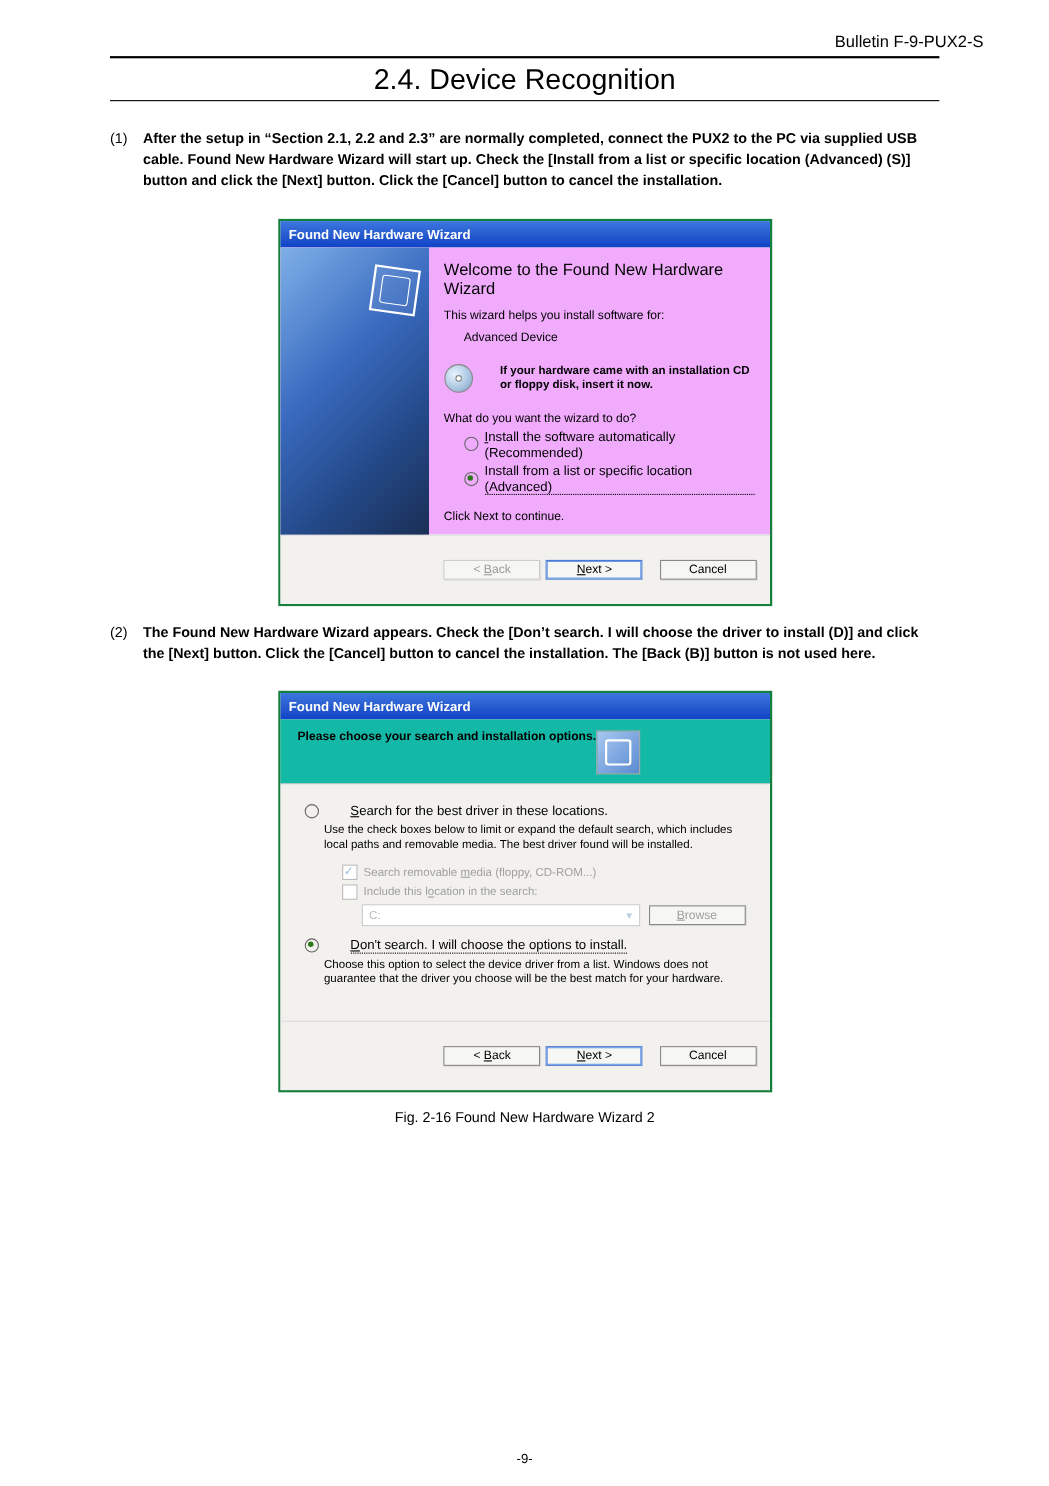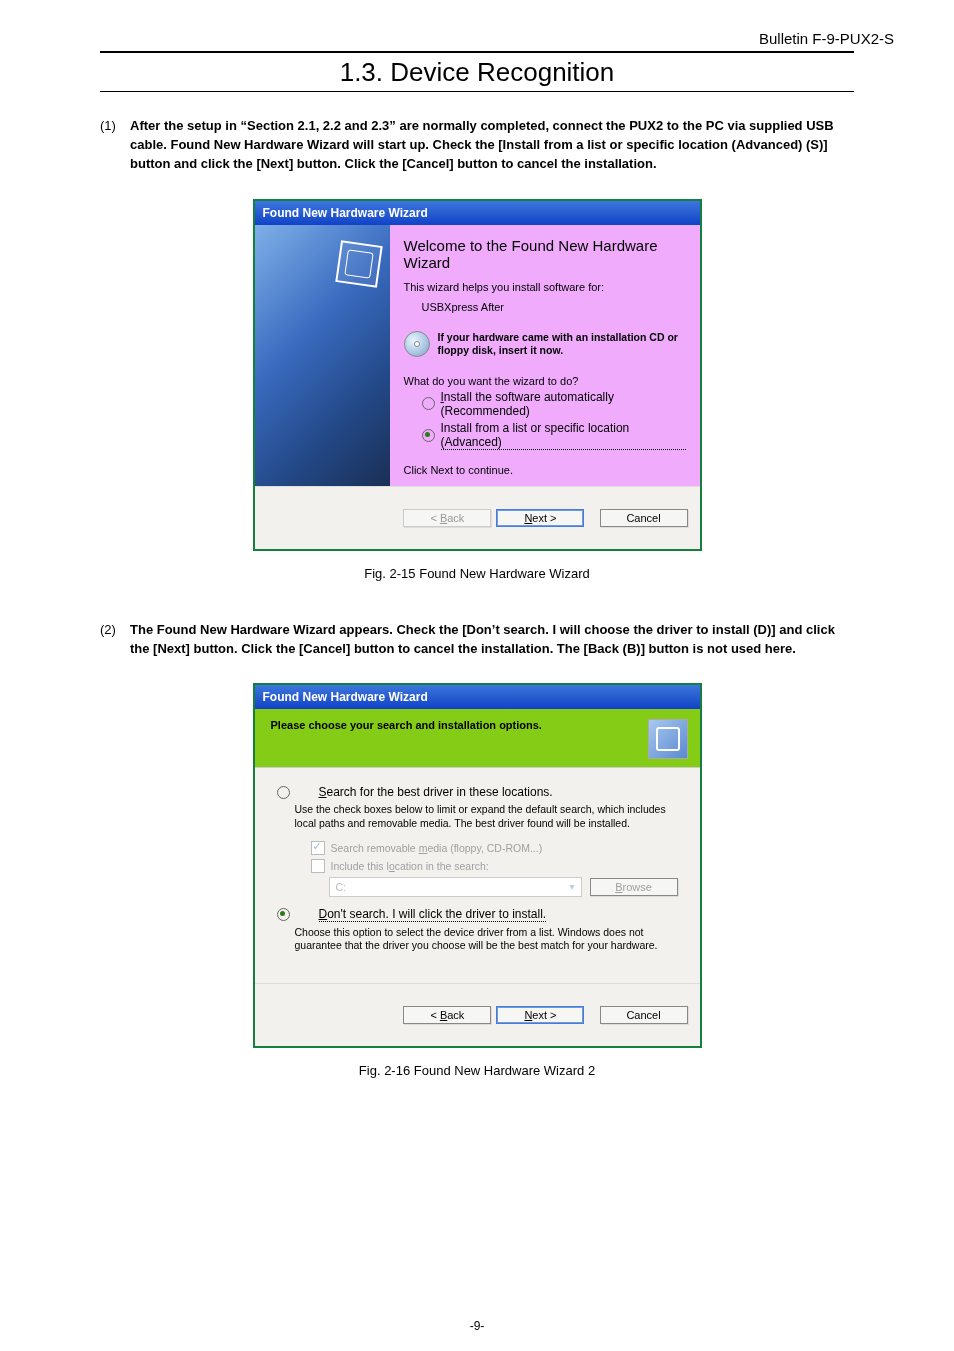--- a/index.html
+++ b/index.html
@@ -70,21 +70,21 @@
     transform: rotate(8deg);
   }
   .wiz-side-icon::after {
     content: ""; position: absolute; inset: 6px;
     border: 1px solid #fff; border-radius: 3px;
   }
   .wiz-main { flex: 1; padding: 12px 14px 10px 14px; }
   .wiz-heading { font-family: Arial; font-size: 15px; margin-bottom: 10px; }
   .wiz-sub { margin-bottom: 8px; }
   .wiz-indent { margin-left: 18px; margin-bottom: 14px; }
-  .cd-row { display: flex; align-items: center; margin: 18px 0 18px 0; }
+  .cd-row { display: flex; align-items: center; margin: 18px 0 18px 0; gap: 17px; }
   .cd-icon {
     width: 24px; height: 24px;
     border-radius: 50%;
     background: radial-gradient(circle at 35% 35%, #e8f4ff 0%, #a8c4e0 60%, #789bbc 100%);
     border: 1px solid #888; position: relative; flex-shrink: 0;
   }
   .cd-icon::after { content:""; position:absolute; top:9px; left:9px; width:4px; height:4px; border-radius:50%; background:#fff; border:1px solid #888; }
   .cd-text { font-weight: bold; margin-left: 8px; font-size: 10.5px; line-height: 1.25; }
   .radio-row { display: flex; align-items: center; margin: 3px 0 3px 18px; font-size: 12px; }
   .radio-row .r { width: 11px; height: 11px; border-radius: 50%; border: 1px solid #666; margin-right: 6px; position: relative; flex-shrink:0; }
@@ -98,21 +98,21 @@
     display: inline-block; min-width: 70px; text-align: center;
     border: 1px solid #888; background: #f6f6f4;
     padding: 2px 8px; margin-left: 2px; font-size: 11px;
     font-family: Tahoma, Arial; box-shadow: 1px 1px 0 rgba(0,0,0,0.08);
   }
   .btn.disabled { color: #999; border-color: #ccc; }
   .btn.accent { border: 1px solid #4a7bd0; box-shadow: 0 0 0 1px #6a9be8 inset; }
   .fig-caption { text-align: center; font-size: 13px; margin: 8px 0 40px 0; }
 
   
-  .wiz2-header { background:#84cc16; padding: 10px 12px 8px 16px; display:flex; justify-content:space-between; border-bottom:1px solid #ccc;}
+  .wiz2-header { background:#14b8a6; padding: 10px 12px 8px 16px; display:flex; border-bottom:1px solid #ccc;}
   .wiz2-header .txt { font-weight: bold; font-size: 11px; }
   .wiz2-icon {
     width: 38px; height: 38px;
     background: linear-gradient(135deg,#a8c8f0,#5a8ad0);
     border:1px solid #aaa; position:relative;
   }
   .wiz2-icon::after { content:""; position:absolute; inset:7px; border:2px solid #fff; border-radius:3px; }
   .wiz2-body { padding: 14px 22px 20px 22px; background:#f2f1ee; font-size: 10.5px; }
   .wiz2-body .radio-row { margin-left: 0; gap: 23px; }
   .wiz2-desc { margin: 4px 0 10px 18px; line-height: 1.3; }
@@ -125,37 +125,37 @@
   .browse { margin-left:8px; color:#a0a0a0; }
   .page-num { position:absolute; bottom:18px; left:0; right:0; text-align:center; font-size:12px; }
   .underline_ { text-decoration: underline; }
 </style>
 </head>
 <body>
 
 <div class="page">
   <div class="top-label">Bulletin F-9-PUX2-S</div>
 
-  <div class="double-rule">1.3. Device Recognition</div>
+  <div class="double-rule">2.4. Device Recognition</div>
 
   <div class="para item-row">
     <div class="item-num">(1)</div>
     <div class="item-text">After the setup in “Section 2.1, 2.2 and 2.3” are normally completed, connect the PUX2 to the PC via supplied USB cable. Found New Hardware Wizard will start up. Check the [Install from a list or specific location (Advanced) (S)] button and click the [Next] button. Click the [Cancel] button to cancel the installation.</div>
   </div>
 
   <div class="wizard">
     <div class="titlebar">Found New Hardware Wizard</div>
     <div class="wiz-body">
       <div class="wiz-side">
         <div class="wiz-side-icon"></div>
       </div>
       <div class="wiz-main">
         <div class="wiz-heading">Welcome to the Found New Hardware Wizard</div>
         <div class="wiz-sub">This wizard helps you install software for:</div>
-        <div class="wiz-indent">USBXpress After</div>
+        <div class="wiz-indent">Advanced Device</div>
         <div class="cd-row">
           <div class="cd-icon"></div>
           <div class="cd-text">If your hardware came with an installation CD or floppy disk, insert it now.</div>
         </div>
         <div>What do you want the wizard to do?</div>
         <div class="radio-row">
           <span class="r"></span>
           <span><span class="underline_">I</span><span>nstall the software automatically (Recommended)</span></span>
         </div>
         <div class="radio-row">
@@ -165,21 +165,20 @@
         <div style="margin-top:14px;">Click Next to continue.</div>
       </div>
     </div>
     <div class="wiz-footer">
       <span class="btn disabled"><span>&lt; </span><span class="underline_">B</span><span>ack</span></span>
       <span class="btn accent"><span class="underline_">N</span><span>ext &gt;</span></span>
       <span class="btn" style="margin-left:12px;">Cancel</span>
     </div>
   </div>
 
-  <div class="fig-caption">Fig. 2-15   Found New Hardware Wizard</div>
 
   <div class="para item-row">
     <div class="item-num">(2)</div>
     <div class="item-text">The Found New Hardware Wizard appears. Check the [Don’t search. I will choose the driver to install (D)] and click the [Next] button. Click the [Cancel] button to cancel the installation. The [Back (B)] button is not used here.</div>
   </div>
 
   <div class="wizard">
     <div class="titlebar">Found New Hardware Wizard</div>
     <div class="wiz2-header">
       <div class="txt">Please choose your search and installation options.</div>
@@ -201,21 +200,21 @@
       </div>
       <div class="path-row">
         <div class="path-input">
           <span>C:</span>
             <span class="chev">▾</span>
         </div>
         <span class="btn browse"><span class="underline_">B</span><span>rowse</span></span>
       </div>
       <div class="radio-row">
         <span class="r sel"></span>
-        <span class="dotted"><span class="underline_">D</span><span>on't search. I will click the driver to install.</span></span>
+        <span class="dotted"><span class="underline_">D</span><span>on't search. I will choose the options to install.</span></span>
       </div>
       <div class="wiz2-desc">Choose this option to select the device driver from a list.  Windows does not guarantee that the driver you choose will be the best match for your hardware.</div>
     </div>
     <div class="wiz-footer">
       <span class="btn"><span>&lt; </span><span class="underline_">B</span><span>ack</span></span>
       <span class="btn accent"><span class="underline_">N</span><span>ext &gt;</span></span>
       <span class="btn" style="margin-left:12px;">Cancel</span>
     </div>
   </div>
 

